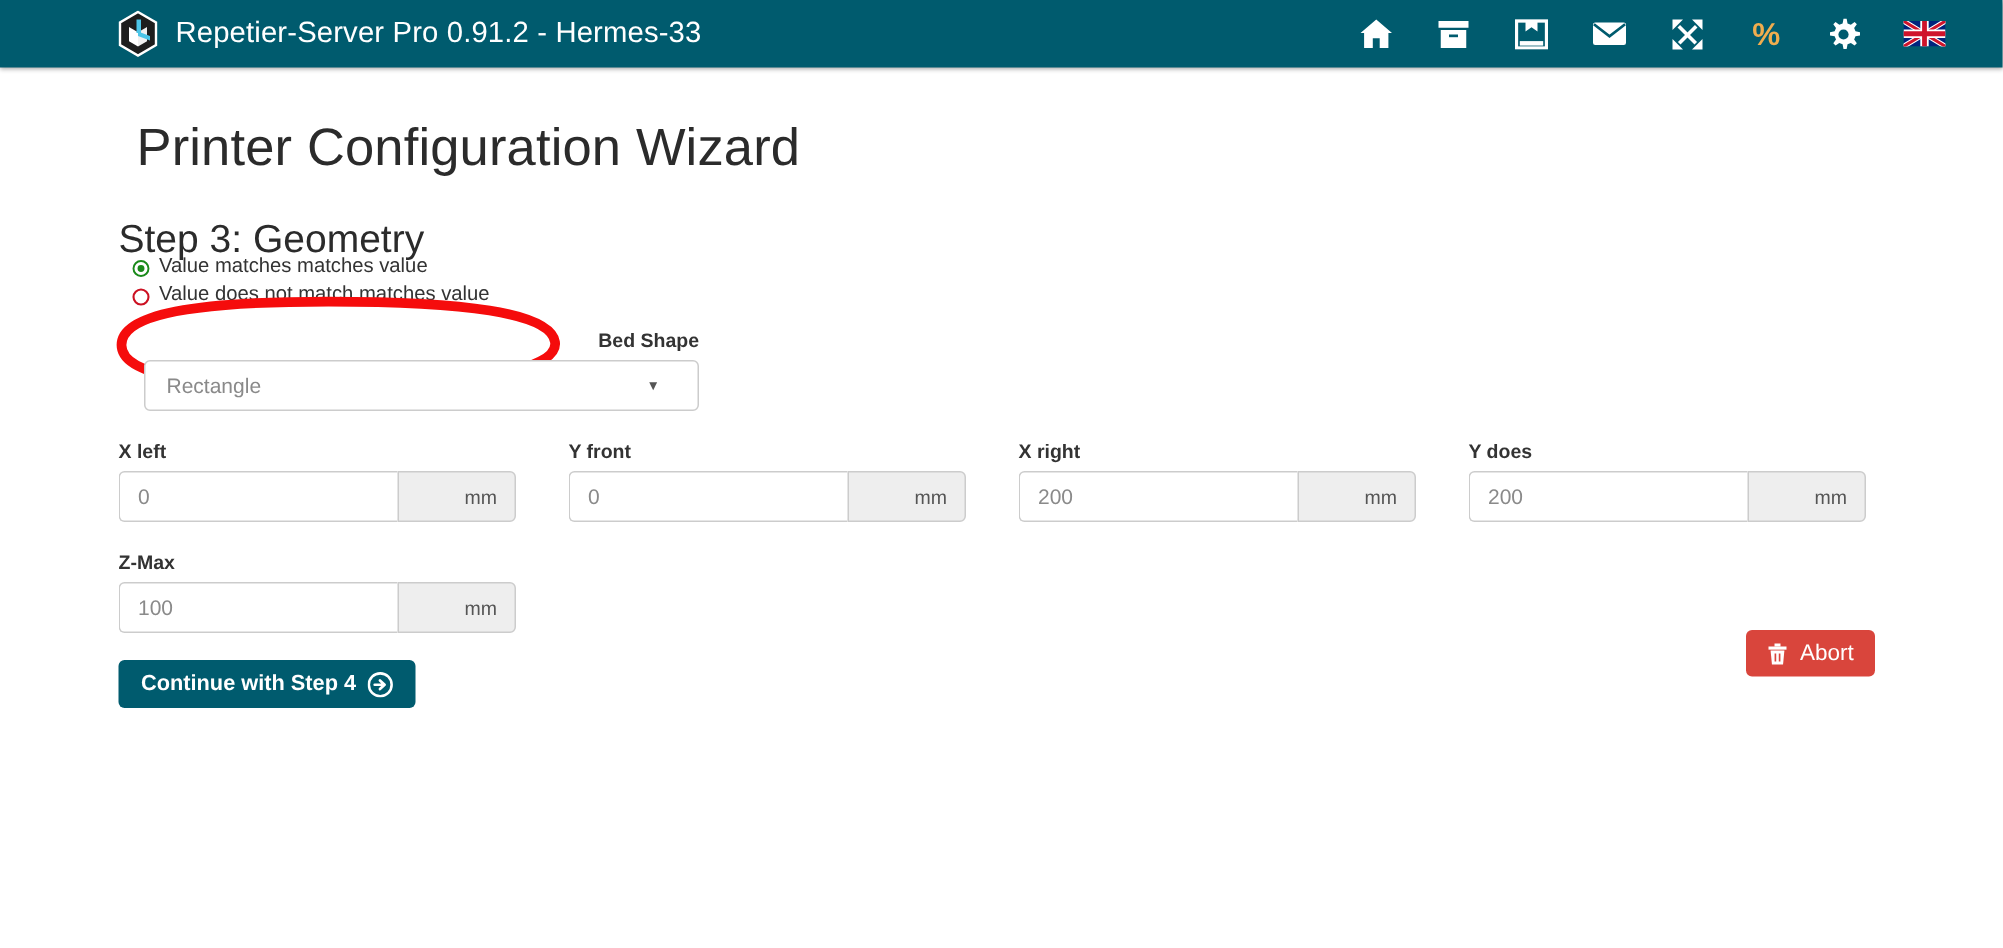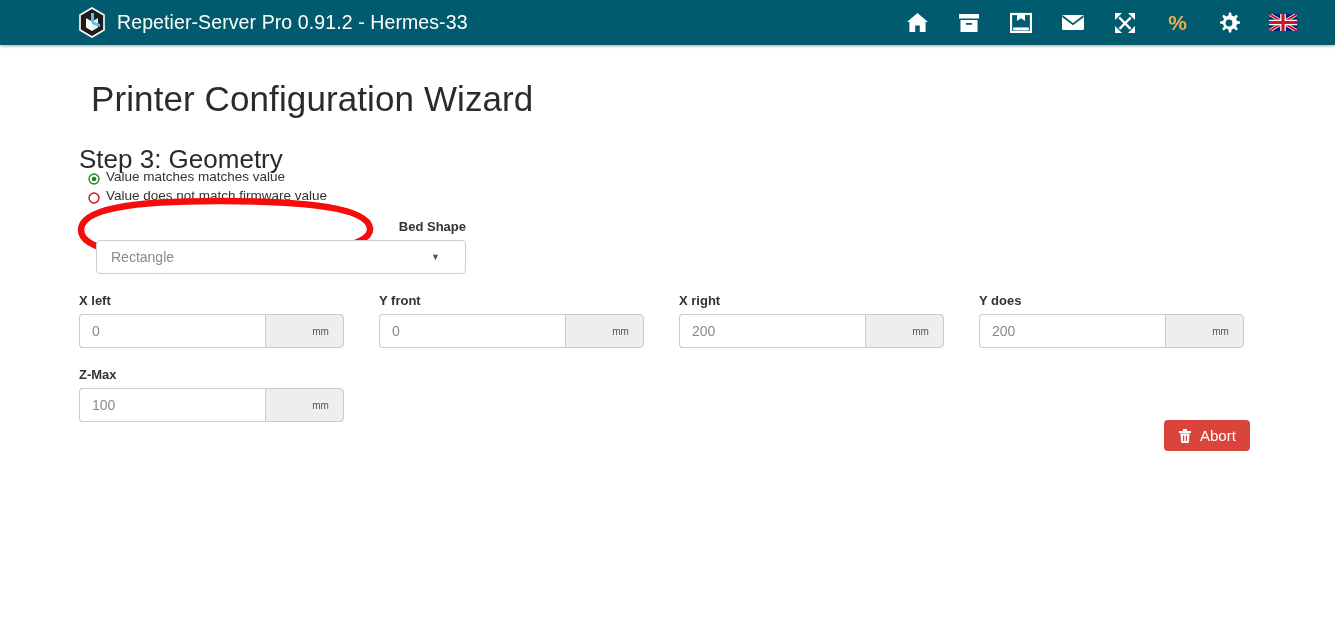--- a/index.html
+++ b/index.html
@@ -117,21 +117,21 @@
     color: #8a8a8a;
     font-family: "Liberation Sans", sans-serif;
     padding: 0 12px;
     outline: none;
     width: 100%;
   }
   .input-addon {
     border: 1px solid #ccc;
     border-radius: 0 4px 4px 0;
     background: #eeeeee;
-    font-size: 10px;
+    font-size: 13px;
     color: #555;
     display: flex; align-items: center; justify-content: center;
     width: 79px;
     flex: 0 0 79px;
     padding-left: 32px;
   }
 
   
   .btn {
     display: inline-flex; align-items: center; gap: 8px;
@@ -244,21 +244,21 @@
           </svg>
       </span>
       <span>Value matches matches value</span>
     </div>
     <div class="legend-row">
       <span class="legend-dot">
         <svg width="12" height="12" viewBox="0 0 12 12">
             <circle cx="6" cy="6" r="5" fill="none" stroke="#cc1122" stroke-width="1.4"></circle>
           </svg>
       </span>
-      <span>Value does not match firmware value</span>
+      <span>Value does not match matches value</span>
     </div>
   </div>
 
   <span class="annot-ellipse">
     <svg width="316" height="64" viewBox="0 0 316 64">
       <path d="M20,33 C20,12 70,4 158,4 C246,4 306,11 309,31 C312,51 246,60 158,60 C70,60 20,54 20,33 Z" fill="none" stroke="#f50c0c" stroke-width="6.5" stroke-linecap="round"></path>
     </svg>
   </span>
 
   <div class="form-abs" style="left:96px; top:174px;text-align:right;">
@@ -302,20 +302,29 @@
   </div>
 
   <div class="form-abs" style="left:79px; top:322px; width:265px;">
     <div class="field-label">Z-Max</div>
     <div class="input-group">
       <input class="input-ctl" value="100" style="">
       <span class="input-addon">mm</span>
     </div>
   </div>
 
+  <button class="btn btn-primary form-abs" style="left:79px; top:395px;">
+    <span>Continue with Step 4</span>
+    <span>
+      <svg width="17" height="17" viewBox="0 0 17 17">
+          <circle cx="8.5" cy="8.5" r="7.6" fill="none" stroke="#ffffff" stroke-width="1.7"></circle>
+          <path d="M4.8 8.5 L11 8.5 M8.3 5.6 L11.4 8.5 L8.3 11.4" fill="none" stroke="#ffffff" stroke-width="1.8" stroke-linecap="round" stroke-linejoin="round"></path>
+        </svg>
+    </span>
+  </button>
 
   <button class="btn btn-danger form-abs" style="left:1164px; top:375px;">
     <span>
       <svg width="14" height="16" viewBox="0 0 14 16">
           <rect x="1" y="3" width="12" height="2.1" fill="#ffffff"></rect>
           <path d="M5 1 L9 1 L9 3 L5 3 Z" fill="#ffffff"></path>
           <path d="M2.4 5.6 L11.6 5.6 L10.7 15 L3.3 15 Z" fill="#ffffff"></path>
           <path d="M5.6 7.6 L5.6 13 M8.4 7.6 L8.4 13" stroke="#d9453c" stroke-width="1.1"></path>
         </svg>
     </span>

